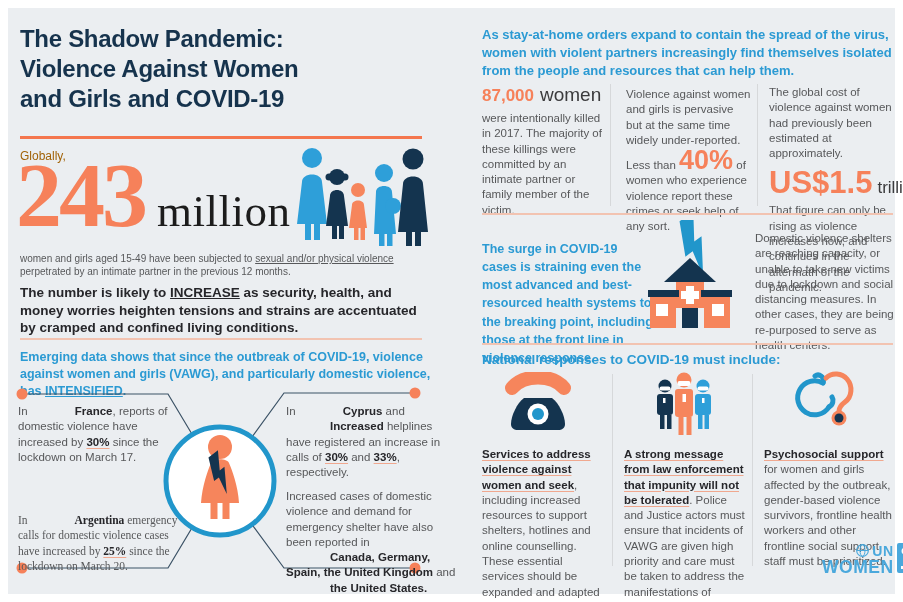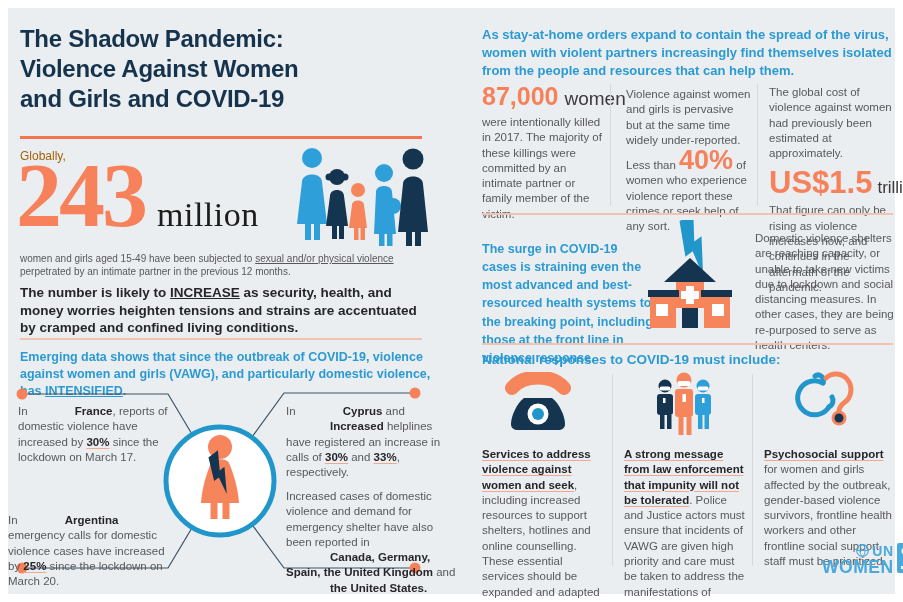--- a/index.html
+++ b/index.html
@@ -5,37 +5,37 @@
   html,body{margin:0;padding:0;background:#fff;}
   #canvas{position:relative;width:903px;height:602px;background:#ffffff;font-family:"Liberation Sans",sans-serif;overflow:hidden;}
   .panel{position:absolute;left:8px;top:8px;right:8px;bottom:8px;background:#ebeef1;}
   .abs{position:absolute;}
 
   .title{left:20px;top:24px;width:412px;font-size:24px;line-height:1.26;font-weight:bold;color:#16334d;white-space:pre-line;letter-spacing:-0.3px;}
   .rule-main{left:20px;top:136px;width:402px;height:3px;background:#f4764e;}
   .globally{left:20px;top:149px;font-size:12px;color:#a16207;}
   .bignum-row{left:16px;top:152px;display:flex;align-items:baseline;font-family:Liberation Serif, serif;}
   .bignum{font-size:92px;font-weight:bold;color:#f6815a;line-height:0.95;letter-spacing:-3px;}
-  .bigunit{font-size:34px;color:#1c1c1c;margin-left:12px;letter-spacing:0.5px;}
+  .bigunit{font-size:45px;color:#1c1c1c;margin-left:12px;letter-spacing:0.5px;}
   .caption{left:20px;top:252px;width:414px;font-size:10px;line-height:1.34;color:#57585a;}
   .increase{left:20px;top:284px;width:402px;font-size:13.5px;font-weight:bold;line-height:1.3;color:#26262a;}
   .rule-soft{height:2px;background:#f2c3b1;}
   .emerging{left:20px;top:349px;width:412px;font-size:12.5px;font-weight:bold;line-height:1.36;color:#2b9ad3;}
   .small{font-size:11.5px;line-height:1.33;color:#57585a;}
   .stat-france{left:18px;top:404px;width:154px;}
-  .stat-argentina{left:8px;top:513px;width:170px;}
+  .stat-argentina{left:18px;top:513px;width:170px;font-family:Liberation Serif, serif;}
   .stat-cyprus{left:286px;top:404px;width:160px;}
   .stat-shelter{left:286px;top:489px;width:172px;}
 
   .intro{left:482px;top:26px;width:410px;font-size:13px;font-weight:bold;line-height:1.38;color:#2b9ad3;}
   .col1{left:482px;top:84px;width:124px;}
   .col2{left:626px;top:87px;width:126px;}
   .col3{left:769px;top:85px;width:126px;}
   .statbig-row{display:flex;align-items:baseline;}
-  .statbig{font-size:25px;font-weight:bold;color:#f6815a;line-height:1;}
+  .statbig{font-size:17px;font-weight:bold;color:#f6815a;line-height:1;}
   .statunit{font-size:19px;color:#3b3b3d;margin-left:6px;}
   .statbig2{font-size:31px;font-weight:bold;color:#f6815a;line-height:1;}
   .statunit2{font-size:17px;color:#3b3b3d;margin-left:5px;}
   .mt6{margin-top:6px;}
   .mt4{margin-top:5px;}
   .vdiv{width:1px;background:#d6d8da;}
 
   .surge-text{left:482px;top:240px;width:172px;font-size:12.5px;font-weight:bold;line-height:1.45;color:#2b9ad3;}
   .shelters-text{left:755px;top:231px;width:140px;}
   .national-heading{left:482px;top:352px;width:400px;font-size:13.5px;font-weight:bold;color:#2b9ad3;}

